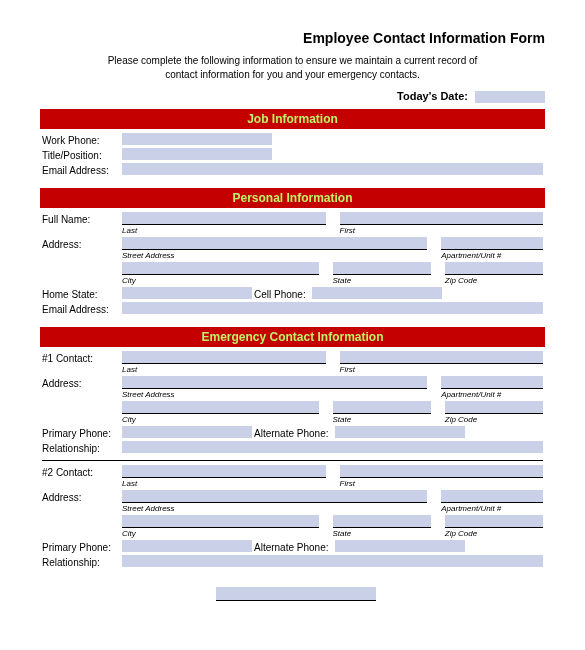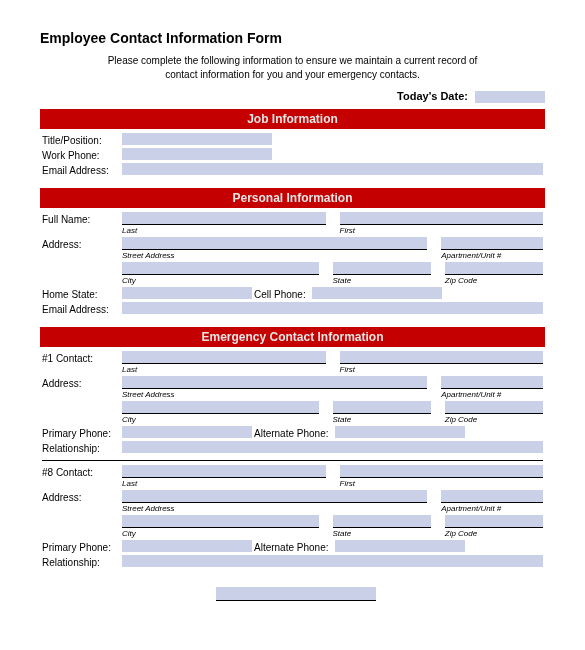--- a/index.html
+++ b/index.html
@@ -6,21 +6,21 @@
     margin: 0;
     padding: 20px 40px;
     font-family: Arial, sans-serif;
     font-size: 11px;
     color: #000;
     background: #fff;
     width: 585px;
     box-sizing: border-box;
   }
   .title {
-    text-align: left;
+    text-align: right;
     font-weight: bold;
     font-size: 14px;
     margin: 10px 0 8px 0;
   }
   .intro {
     text-align: center;
     font-size: 10px;
     margin: 0 auto 8px auto;
     max-width: 400px;
     line-height: 1.4;
@@ -34,21 +34,21 @@
   .date-line {
     display: inline-block;
     width: 70px;
     height: 12px;
     background: #c9d0e8;
     vertical-align: middle;
     margin-left: 4px;
   }
   .section-header {
     background: #c40000;
-    color: #e5e5e5;
+    color: #bef264;
     font-weight: bold;
     text-align: center;
     font-size: 12px;
     padding: 3px 0;
     margin-top: 4px;
   }
   .form-body {
     padding: 4px 2px 6px 2px;
   }
   .row {
@@ -118,28 +118,28 @@
 <div class="title">Employee Contact Information Form</div>
 <div class="intro">Please complete the following information to ensure we maintain a current record of contact information for you and your emergency contacts.</div>
 <div class="date-row">
   <span>Today's Date:</span>
   <span class="date-line"></span>
 </div>
 
 <div class="section-header">Job Information</div>
 <div class="form-body">
   <div class="row">
+    <div class="label">Work Phone:</div>
+    <div class="input-full" style="flex:0 0 150px"></div>
+  </div>
+  <div class="row">
     <div class="label">Title/Position:</div>
     <div class="input-full" style="flex:0 0 150px"></div>
   </div>
   <div class="row">
-    <div class="label">Work Phone:</div>
-    <div class="input-full" style="flex:0 0 150px"></div>
-  </div>
-  <div class="row">
     <div class="label">Email Address:</div>
     <div class="input-full"></div>
   </div>
 </div>
 
 <div class="section-header">Personal Information</div>
 <div class="form-body">
   <div class="row">
     <div class="label">Full Name:</div>
     <div class="field-group">
@@ -248,21 +248,21 @@
     <div class="input-full" style="flex:0 0 130px"></div>
   </div>
   <div class="row">
     <div class="label">Relationship:</div>
     <div class="input-full"></div>
   </div>
 
   <hr class="divider">
 
   <div class="row">
-    <div class="label">#8 Contact:</div>
+    <div class="label">#2 Contact:</div>
     <div class="field-group">
       <div class="field">
         <div class="input"></div>
         <div class="under">Last</div>
       </div>
       <div class="field">
         <div class="input"></div>
         <div class="under">First</div>
       </div>
     </div>

